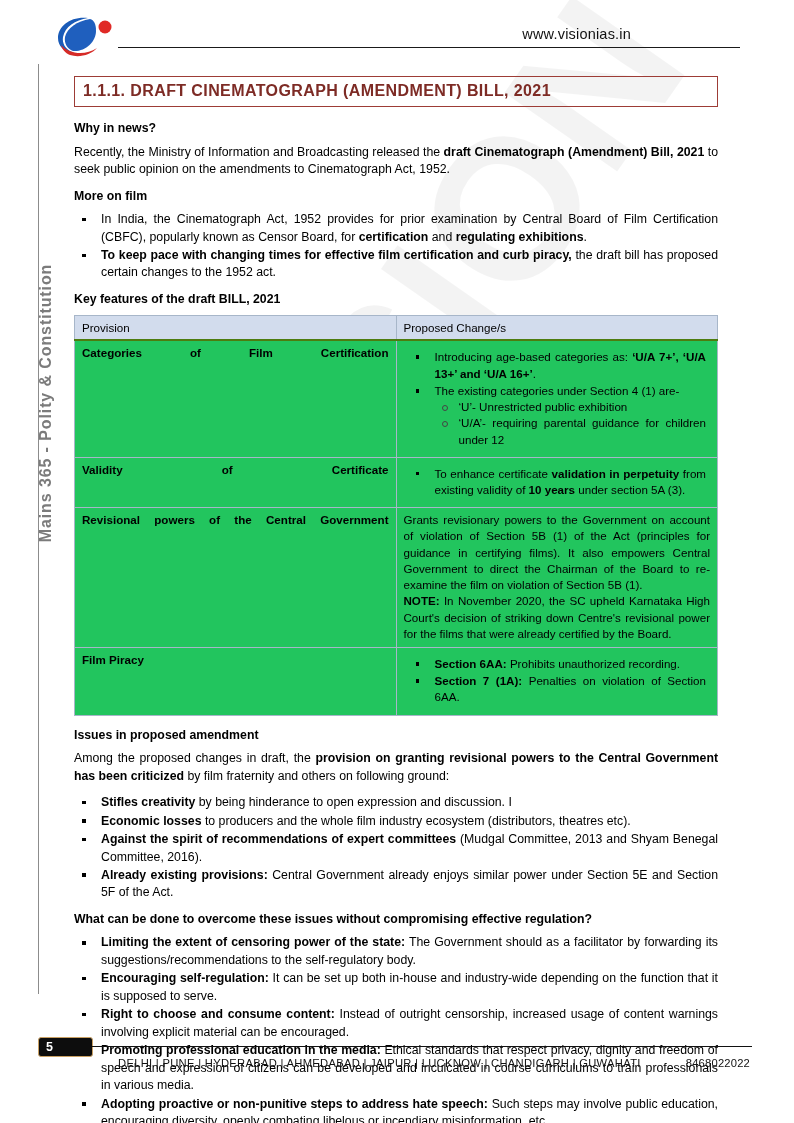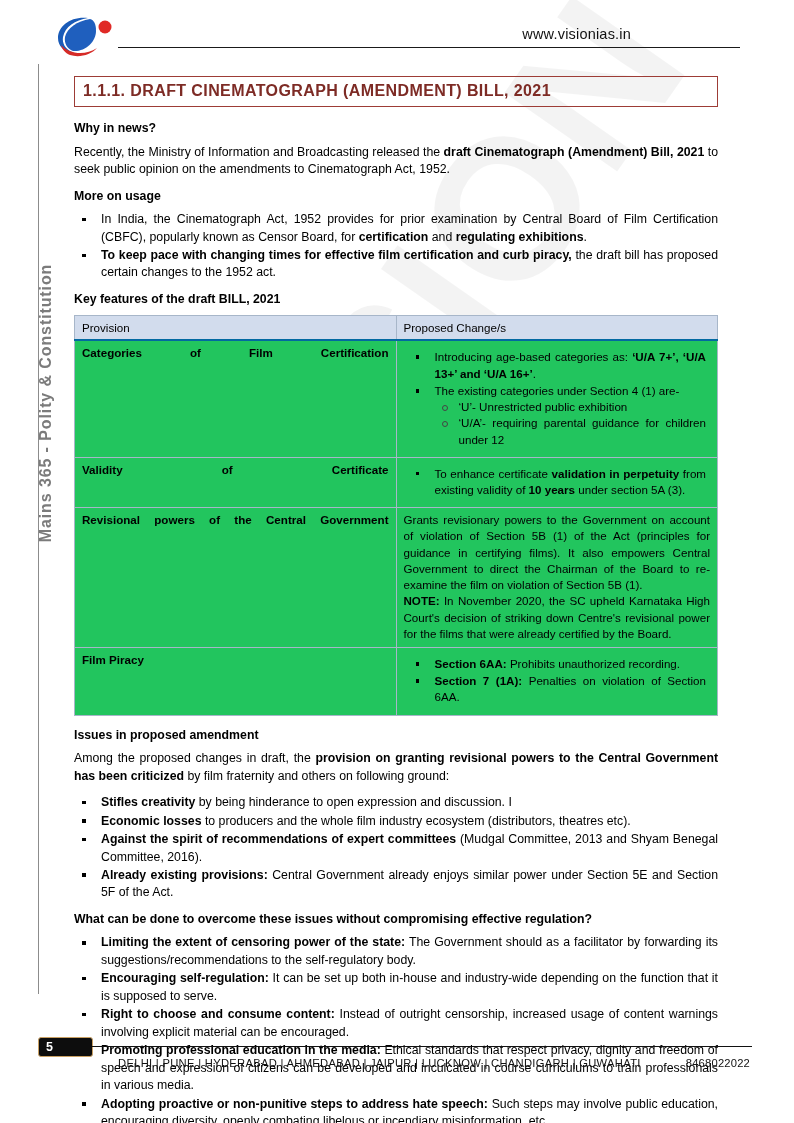--- a/index.html
+++ b/index.html
@@ -190,21 +190,21 @@
     background: #22c55e;
     vertical-align: top;
     padding: 4px 7px 5px 7px;
     font-size: 11.6px;
     line-height: 1.38;
   }
   table.feat thead th {
     background: #d2dced;
     font-weight: normal;
     text-align: left;
-    border-bottom: 2px solid #0369a1;
+    border-bottom: 2px solid #4d7c0f;
     padding: 4px 7px 4px 7px;
   }
   table.feat td.prov {
     width: 94px;
     font-weight: bold;
     text-align: justify;
     text-align-last: justify;
   }
   table.feat td.prov.nojust {
     text-align: right;
@@ -300,21 +300,21 @@
 
   <div class="content">
 
     <div class="section-title-box">
       <div class="section-title">1.1.1. DRAFT CINEMATOGRAPH (AMENDMENT) BILL, 2021</div>
     </div>
 
     <h3 class="sub">Why in news?</h3>
     <p class="body"><span>Recently, the Ministry of Information and Broadcasting released the </span><span class="b">draft Cinematograph (Amendment) Bill, 2021</span><span> to seek public opinion on the amendments to Cinematograph Act, 1952.</span></p>
 
-    <h3 class="sub">More on usage</h3>
+    <h3 class="sub">More on film</h3>
     <ul class="bul">
       <li><span>In India, the Cinematograph Act, 1952 provides for prior examination by Central Board of Film Certification (CBFC), popularly known as Censor Board, for </span><span class="b">certification</span><span> and </span><span class="b">regulating exhibitions</span><span>.</span></li>
       <li><span class="b">To keep pace with changing times for effective film certification and curb piracy,</span><span> the draft bill has proposed certain changes to the 1952 act.</span></li>
     </ul>
 
     <h3 class="sub">Key features of the draft BILL, 2021</h3>
 
     <table class="feat">
       <thead>
         <tr>

